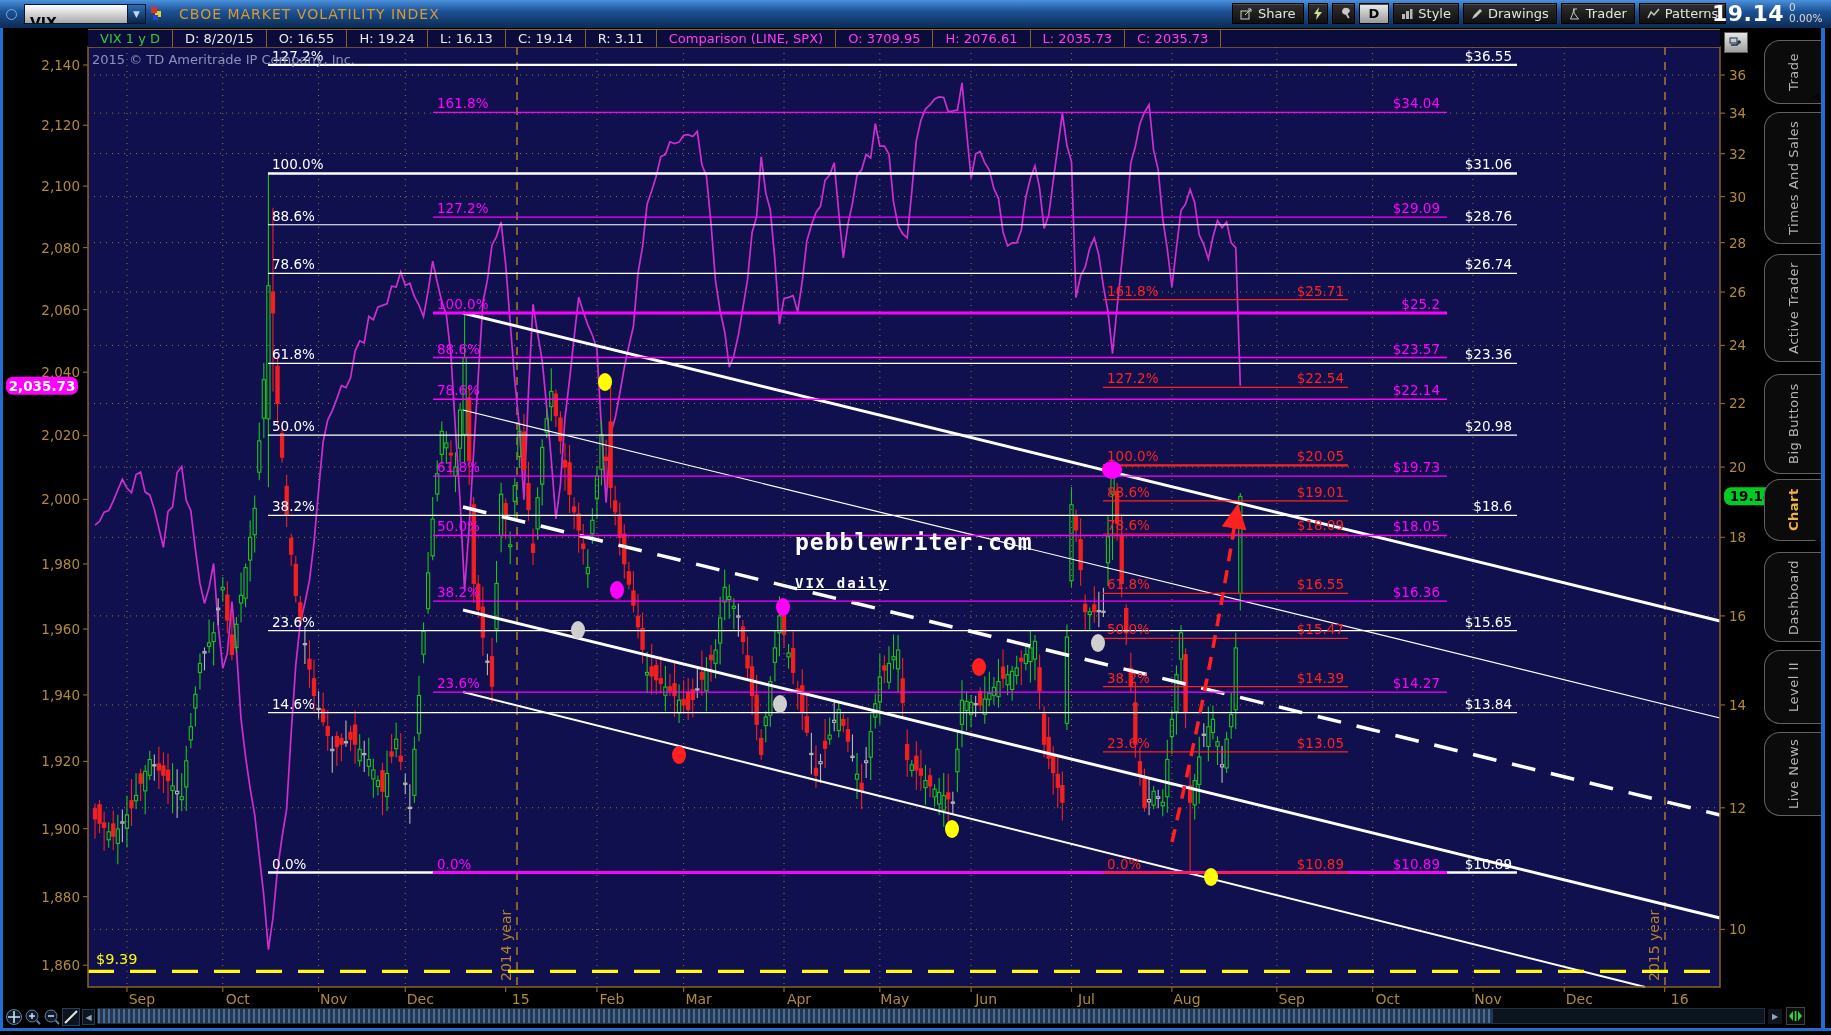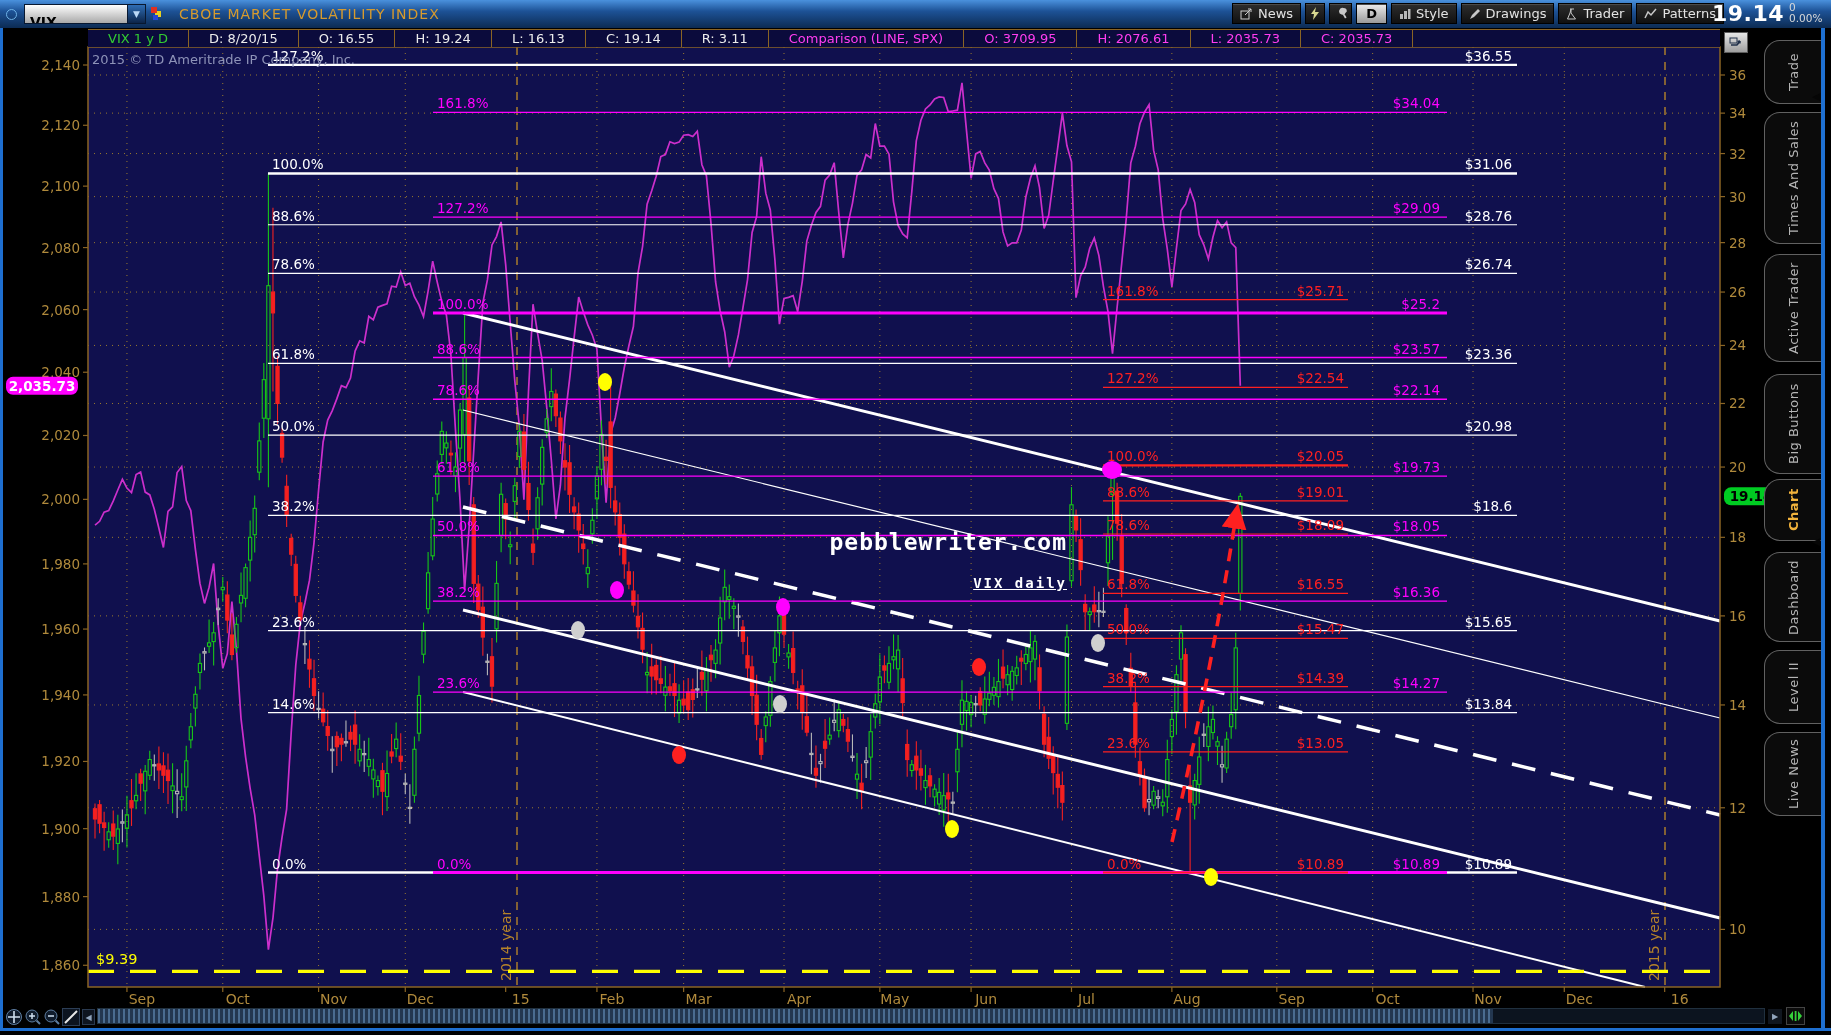--- a/index.html
+++ b/index.html
@@ -29,27 +29,27 @@
     display:flex;align-items:center;gap:5px;box-sizing:border-box;white-space:nowrap;}
   .tb-btn.icononly{padding:0 4px;}
   .tb-btn.dbtn{background:linear-gradient(#ececec,#9a9a9a);color:#000;font-weight:bold;padding:0 9px;}
   .price-block{position:absolute;left:1712px;top:1px;display:flex;z-index:6;}
   .big-price{color:#fff;font-size:22px;font-weight:bold;letter-spacing:0.5px;}
   .chg-col{margin-left:5px;margin-top:1px;color:#d9d9d9;font-size:10.5px;line-height:11px;text-align:left;}
 
   
   .ohlcbar{position:absolute;left:88px;top:29px;width:1632px;height:18px;background:#0b0b3c;
     border-top:1px solid #8a6424;display:flex;z-index:5;font-size:13px;box-sizing:border-box;}
-  .ohlcbar .f{border-right:1px solid #8a6424;padding:0 20px;display:flex;align-items:center;
+  .ohlcbar .f{border-right:1px solid #8a6424;padding:0 12px;display:flex;align-items:center;
     white-space:nowrap;color:#ececec;}
   .ohlcbar .f.green{color:#33cc33;}
   .ohlcbar .f.mag{color:#ff3df0;}
 
   .copyright{position:absolute;left:92px;top:52px;color:#8e93b8;font-size:13px;z-index:2;}
-  .watermark{position:absolute;left:795px;top:529px;width:272px;text-align:right;color:#fff;z-index:2;
+  .watermark{position:absolute;left:795px;top:529px;width:272px;text-align:left;color:#fff;z-index:2;
     font-family:"DejaVu Sans Mono","Liberation Mono",monospace;font-weight:bold;}
   .wm1{font-size:23px;letter-spacing:1px;}
   .wm2{font-size:14px;margin-top:20px;letter-spacing:2px;text-decoration:underline;}
 
   
   .side-tab{position:absolute;left:1764px;width:57px;background:#0b0b0b;border:1px solid #616161;border-left:none;
     border-radius:0 16px 16px 0;color:#b5b5b5;font-size:13px;z-index:4;display:flex;align-items:center;
     justify-content:center;writing-mode:vertical-rl;transform:rotate(180deg);box-sizing:border-box;letter-spacing:0.5px;}
   .side-tab.active{color:#f2b33c;font-weight:bold;}
   .blue-rail{position:absolute;left:1821px;top:28px;width:4px;height:1003px;background:#1e6fd0;z-index:4;}
@@ -1116,21 +1116,21 @@
       <i class="b" style="position:absolute;left:2px;top:8px;width:5px;height:5px;background:#2545d5;"></i>
     </span>
   <span class="chart-title">CBOE MARKET VOLATILITY INDEX</span>
 
   <span class="tb-right">
     <span class="tb-btn">
       <svg width="13" height="12">
           <rect x="1" y="3" width="8" height="8" fill="none" stroke="#cfcfcf"></rect>
           <path d="M5 7 L11 1 M8 1 h3 v3" stroke="#cfcfcf" fill="none"></path>
         </svg>
-      <span>News</span>
+      <span>Share</span>
     </span>
     <span class="tb-btn icononly">
       <svg width="10" height="13">
           <path d="M6 0 L1 7 H4 L3 13 L9 5 H5 Z" fill="#d8d890"></path>
         </svg>
     </span>
     <span class="tb-btn icononly">
       <svg width="13" height="13">
           <path d="M9.5 1 a3.4 3.4 0 1 0 2.3 4.2 L12 5 9 8 l2 3.4 1.6-1 L10.5 7 12.8 4.6 A3.4 3.4 0 0 0 9.5 1 Z" fill="#c8c8c8"></path>
         </svg>

